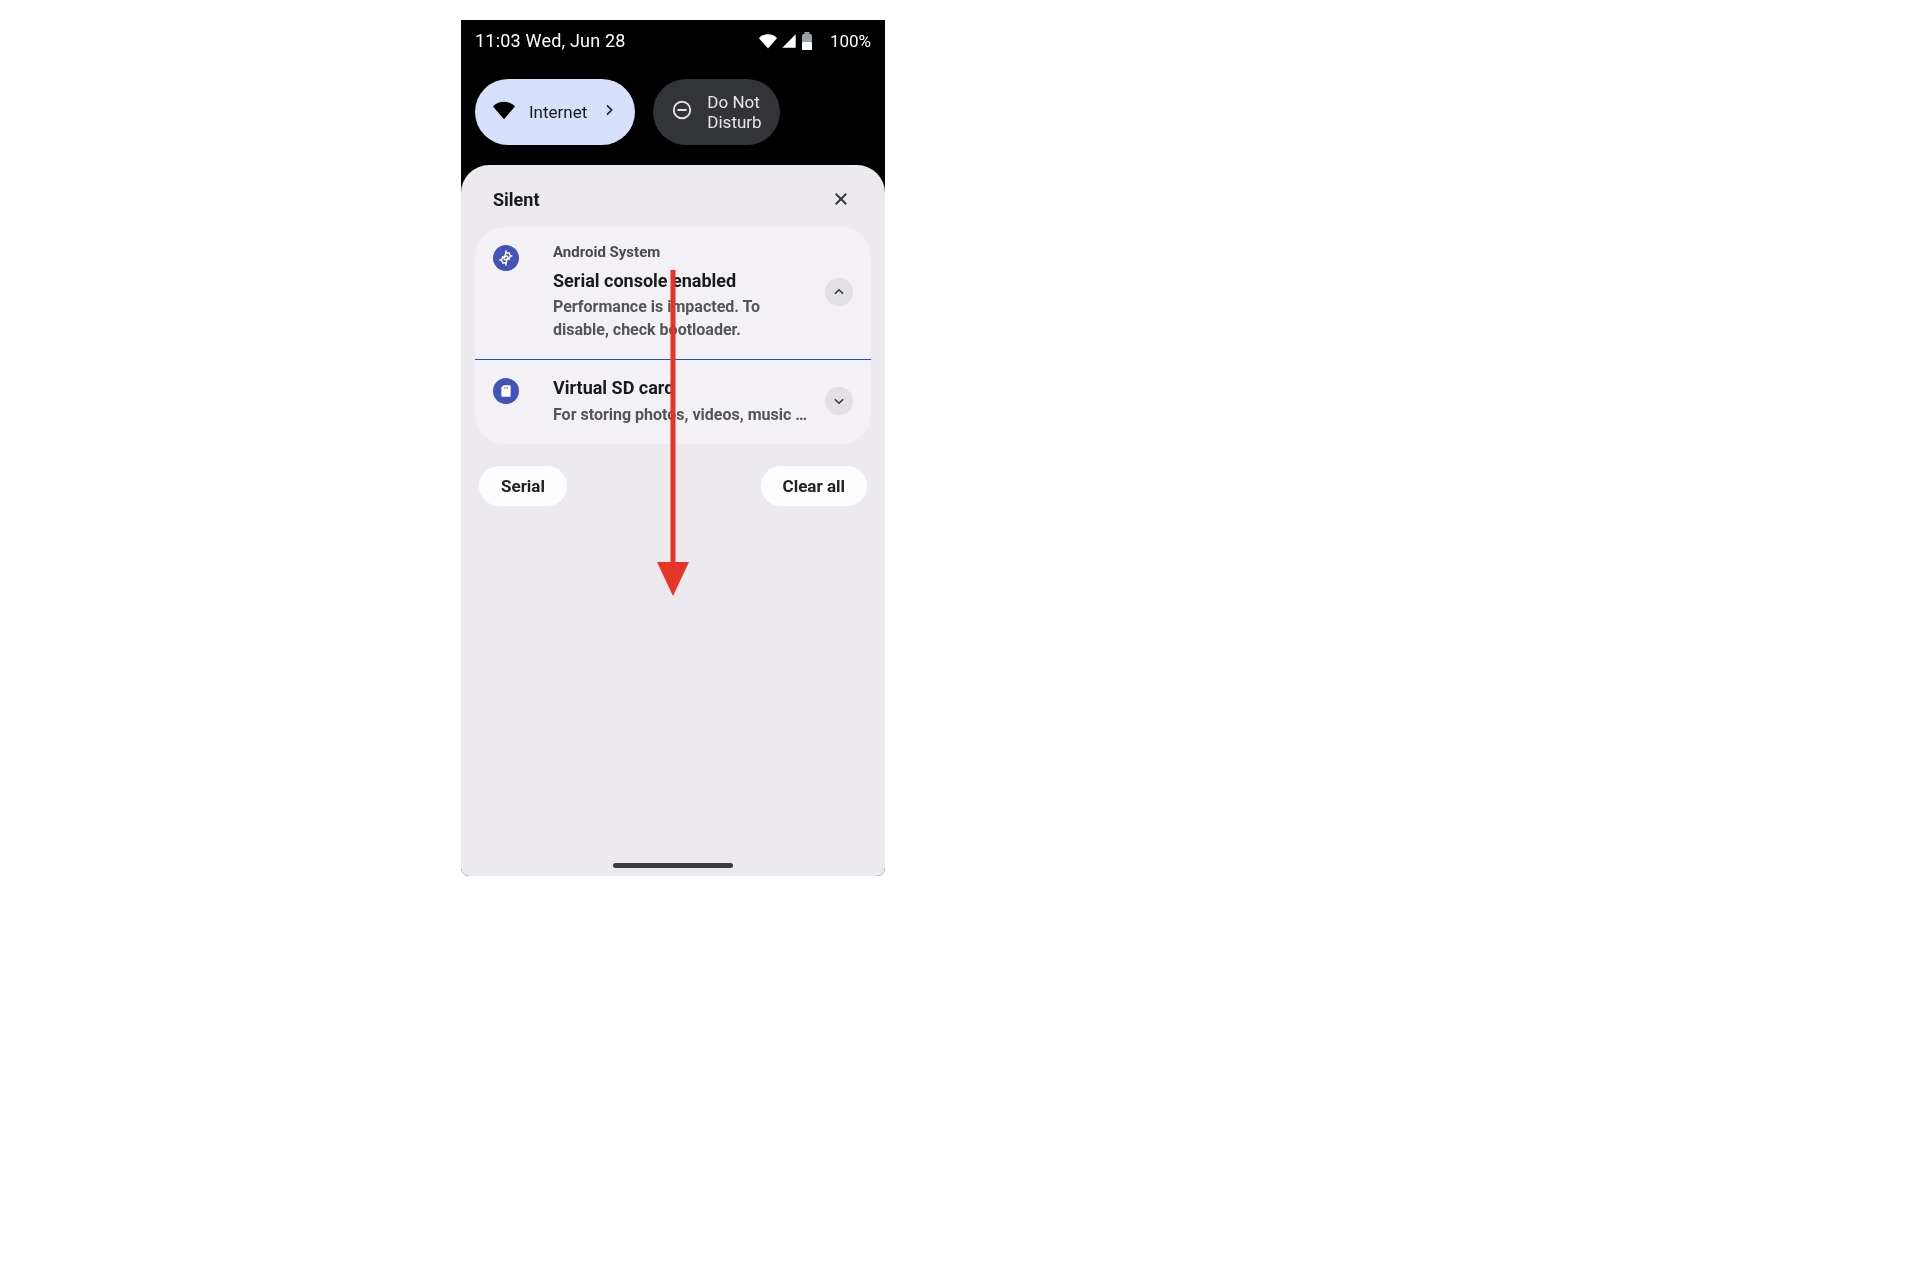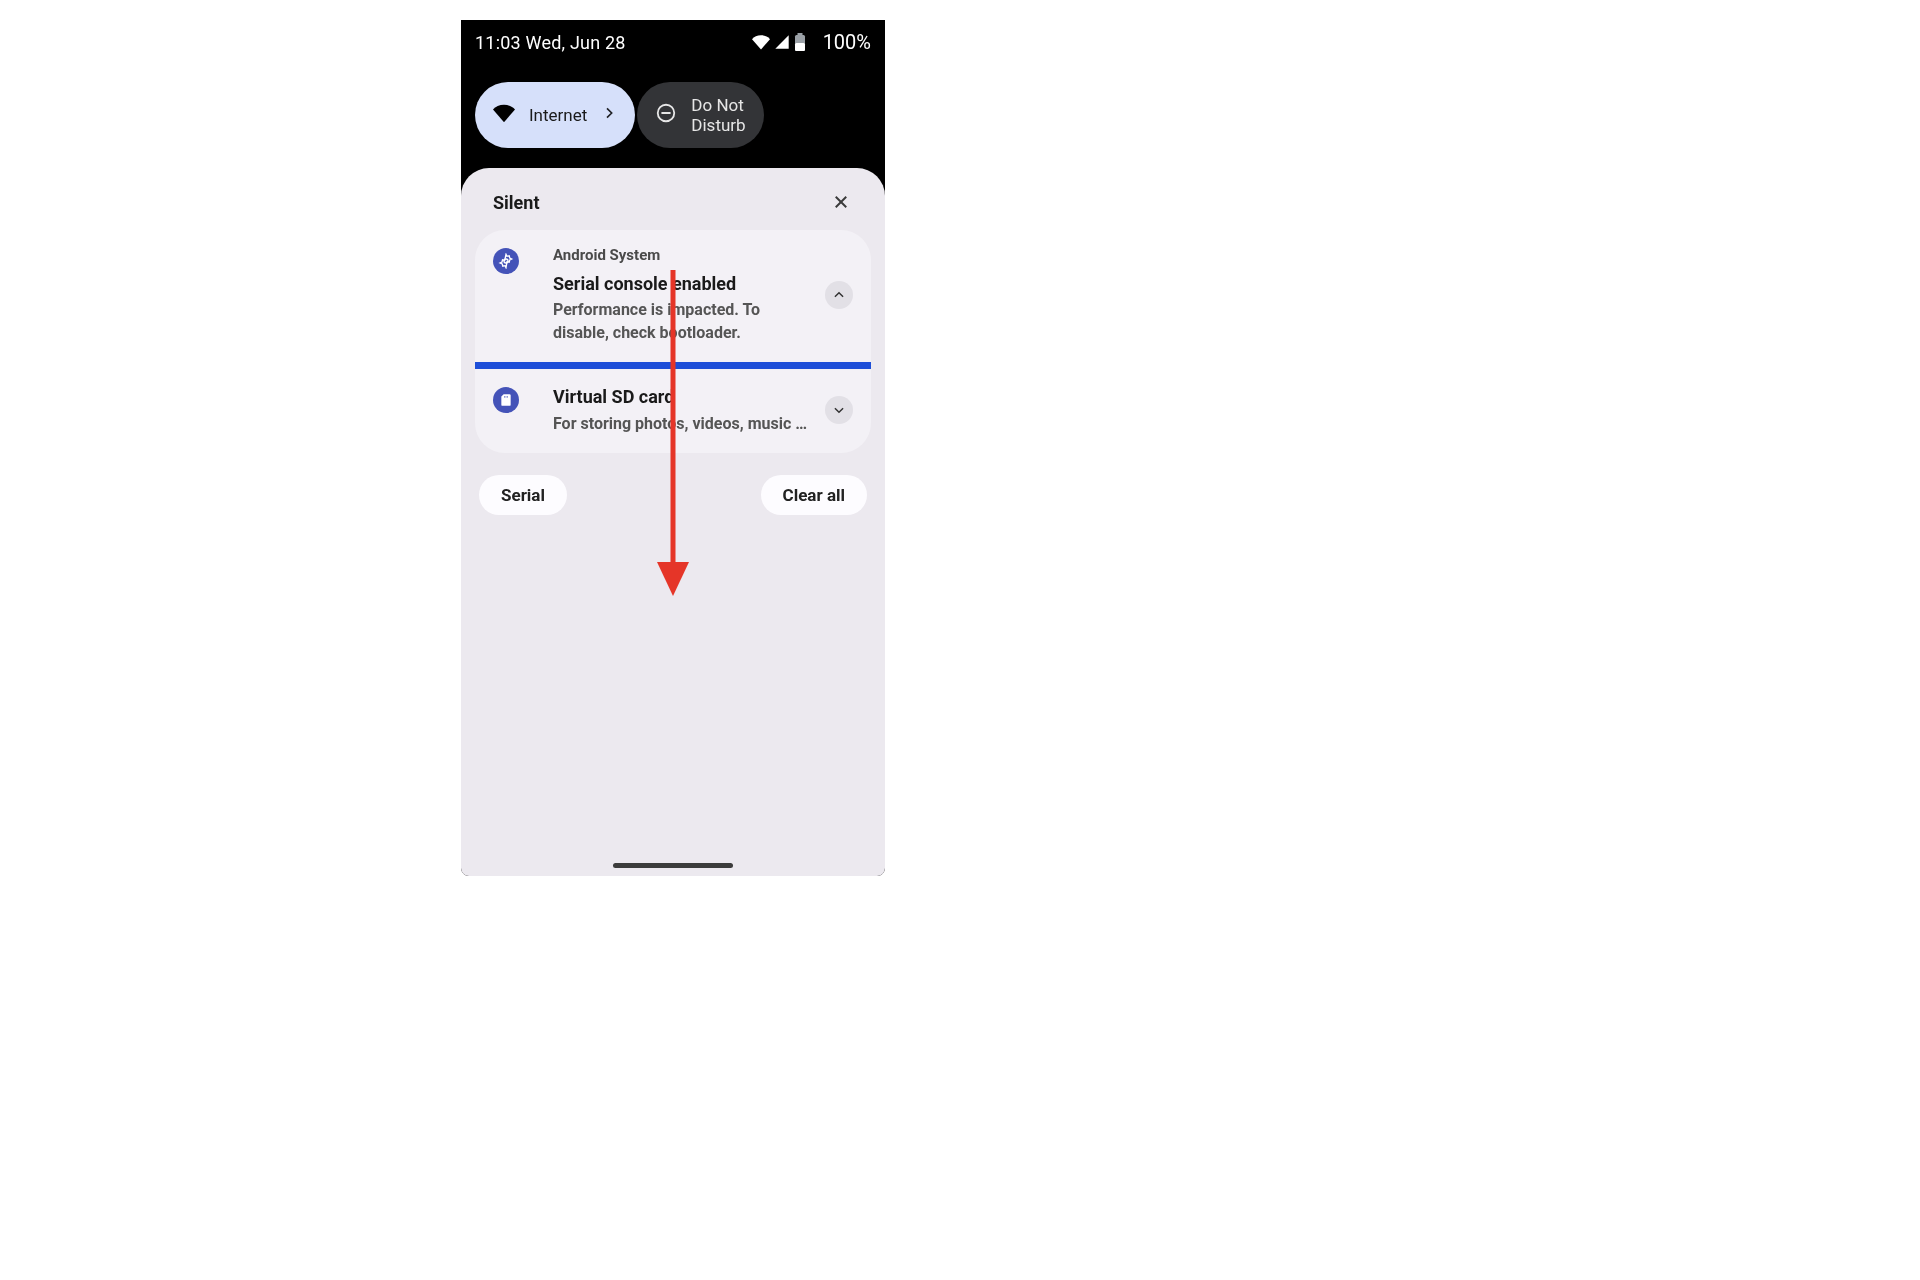--- a/index.html
+++ b/index.html
@@ -30,26 +30,26 @@
   .status-row {
     display: flex;
     align-items: center;
     justify-content: space-between;
     padding: 10px 14px 2px 14px;
     color: #ffffff;
   }
   .status-time { font-size: 18px; font-weight: 400; letter-spacing: .2px; }
   .status-right { display: flex; align-items: center; gap: 4px; }
   .status-right svg { display: block; }
-  .status-bat { font-size: 20px; font-weight: 400; margin-left: 13px; }
+  .status-bat { font-size: 17px; font-weight: 400; margin-left: 13px; }
 
   .qs-grid {
     display: grid;
     grid-template-columns: 1fr 1fr 1fr;
-    gap: 2px;
+    gap: 18px;
     padding: 26px 14px 20px 14px;
   }
   .tile {
     height: 66px;
     border-radius: 34px;
     display: flex;
     align-items: center;
     padding: 0 18px;
     gap: 14px;
     font-size: 17px;
@@ -83,21 +83,21 @@
   .notif-block {
     background: #f3f1f6;
     border-radius: 30px;
     overflow: hidden;
   }
   .notif {
     padding: 16px 18px 18px 18px;
     display: flex;
     gap: 14px;
   }
-  .notif + .notif { border-top: 7px solid #1d4ed8; }
+  .notif + .notif { border-top: 1px solid #1d4ed8; }
   .app-dot {
     width: 26px; height: 26px;
     border-radius: 50%;
     background: #4453b8;
     color: #ffffff;
     display: flex; align-items: center; justify-content: center;
     margin-top: 2px;
     flex-shrink: 0;
   }
   .notif-body { flex: 1; min-width: 0; margin-left: 20px; }

